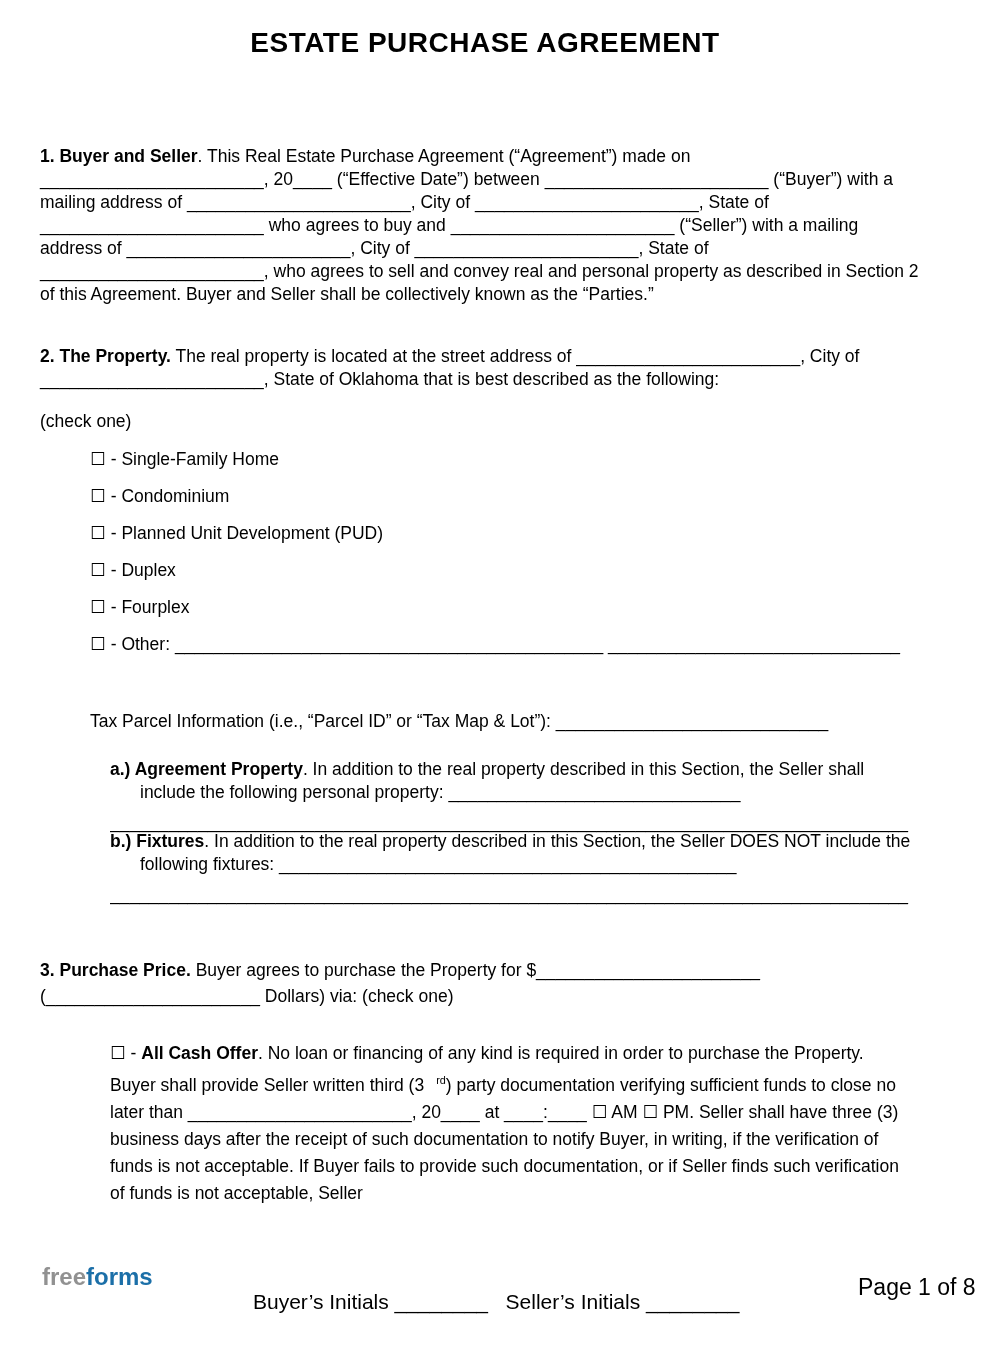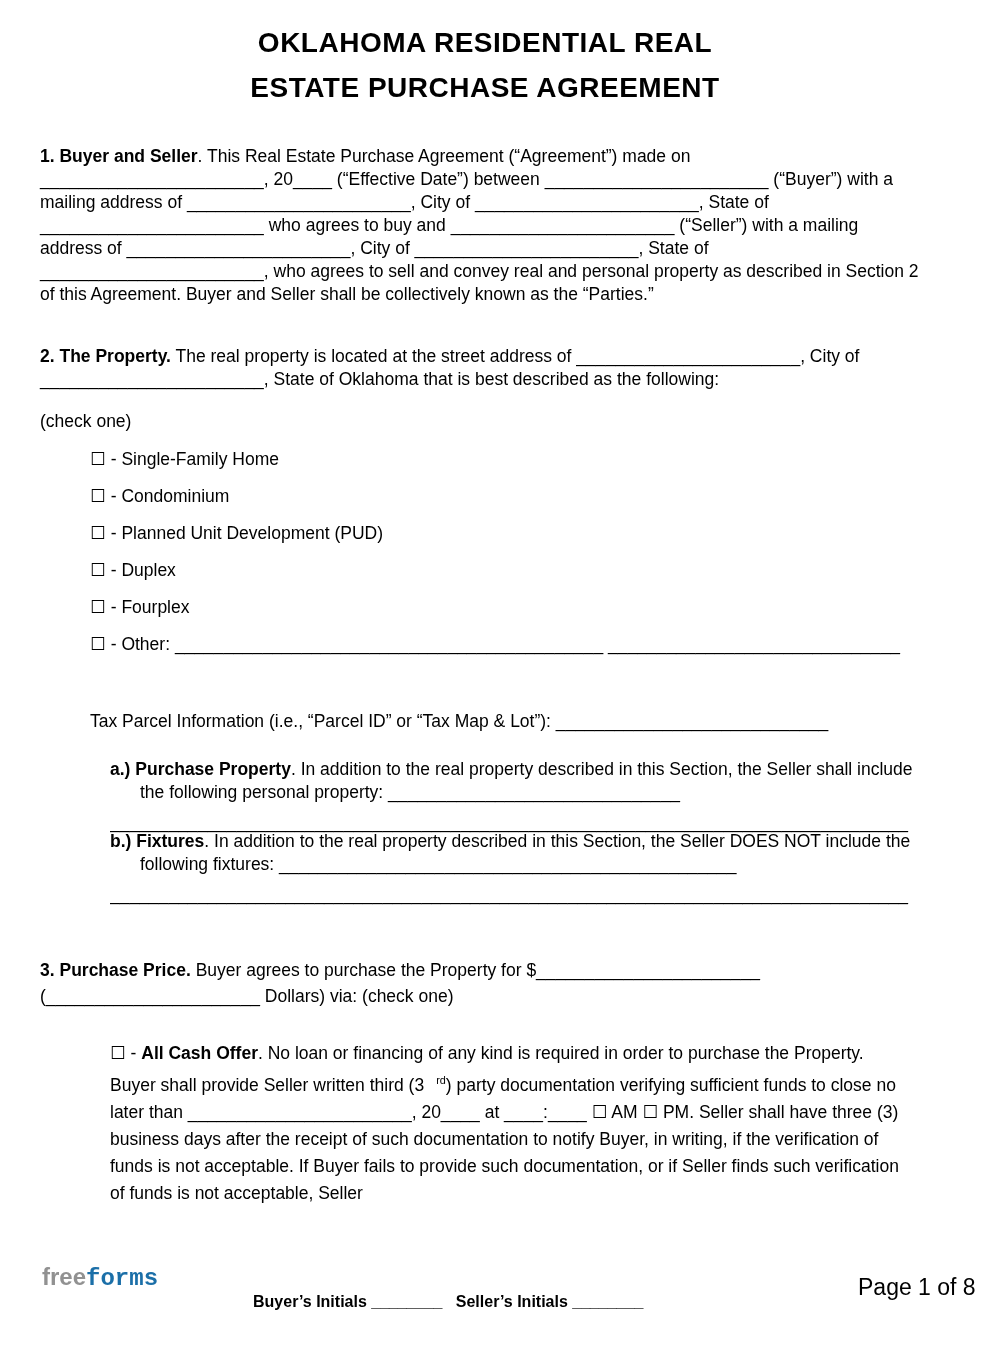--- a/index.html
+++ b/index.html
@@ -29,31 +29,30 @@
   .hang { padding-left: 30px; text-indent: -30px; margin: 0; }
   .blankline { margin-top: 7px; white-space: nowrap; overflow: hidden; }
   ul.checklist { margin: 0; padding: 0; list-style: none; }
   ul.checklist li { margin: 4px 0 14px 0; white-space: nowrap; }
   .cbx { margin-right: 5px; }
   sup { font-size: 0.62em; margin-left: 12px; }
   .s3 { line-height: 26px; }
   .allcash { line-height: 27px; }
   .logo { font-size: 24px; font-weight: bold; line-height: 26px; }
   .logo-free { color: var(--logo_free, #919191); }
-  .logo-forms { color: var(--logo_forms, #1b6fa8); font-family: Liberation Mono, monospace; }
+  .logo-forms { color: var(--logo_forms, #1b6fa8); }
   .pagenum { font-size: 23px; }
-  .initials { font-size: 16px; font-weight: bold; white-space: pre; }
+  .initials { font-size: 21px; font-weight: normal; white-space: pre; }
 </style>
 </head>
 <body>
 
 <div class="page">
 
   <header class="abs title">
-    <div>OKLAHOMA RESIDENTIAL REAL</div>
     <div>ESTATE PURCHASE AGREEMENT</div>
   </header>
 
   <p class="abs" style="left:40px; top:145px; width:880px;"><b>1. Buyer and Seller</b><span>. This Real Estate Purchase Agreement (“Agreement”) made on _______________________, 20____ (“Effective Date”) between _______________________ (“Buyer”) with a mailing address of _______________________, City of _______________________, State of _______________________ who agrees to buy and _______________________ (“Seller”) with a mailing address of _______________________, City of _______________________, State of _______________________, who agrees to sell and convey real and personal property as described in Section 2 of this Agreement. Buyer and Seller shall be collectively known as the “Parties.”</span></p>
 
   <p class="abs" style="left:40px; top:345px; width:880px;"><b>2. The Property.</b><span> The real property is located at the street address of _______________________, City of _______________________, State of Oklahoma that is best described as the following:</span></p>
 
   <p class="abs" style="left:40px; top:410px;">(check one)</p>
 
   <ul class="abs checklist" style="left:90px; top:444px; width:830px;">
@@ -61,21 +60,21 @@
     <li><span class="cbx">☐</span><span>- Condominium</span></li>
     <li><span class="cbx">☐</span><span>- Planned Unit Development (PUD)</span></li>
     <li><span class="cbx">☐</span><span>- Duplex</span></li>
     <li><span class="cbx">☐</span><span>- Fourplex</span></li>
     <li><span class="cbx">☐</span><span>- Other: ____________________________________________ ______________________________</span></li>
   </ul>
 
   <p class="abs" style="left:90px; top:710px; width:830px;">Tax Parcel Information (i.e., “Parcel ID” or “Tax Map &amp; Lot”): ____________________________</p>
 
   <div class="abs" style="left:110px; top:758px; width:810px;">
-    <p class="hang"><b>a.) Purchase Property</b><span>. In addition to the real property described in this Section, the Seller shall include the following personal property: ______________________________</span></p>
+    <p class="hang"><b>a.) Agreement Property</b><span>. In addition to the real property described in this Section, the Seller shall include the following personal property: ______________________________</span></p>
     <div class="blankline">__________________________________________________________________________________</div>
   </div>
 
   <div class="abs" style="left:110px; top:830px; width:810px;">
     <p class="hang"><b>b.) Fixtures</b><span>. In addition to the real property described in this Section, the Seller DOES NOT include the following fixtures: _______________________________________________</span></p>
     <div class="blankline">__________________________________________________________________________________</div>
   </div>
 
 
   <p class="abs s3" style="left:40px; top:957px; width:880px;"><b>3. Purchase Price.</b><span> Buyer agrees to purchase the Property for $_______________________ (______________________ Dollars) via: (check one)</span></p>

